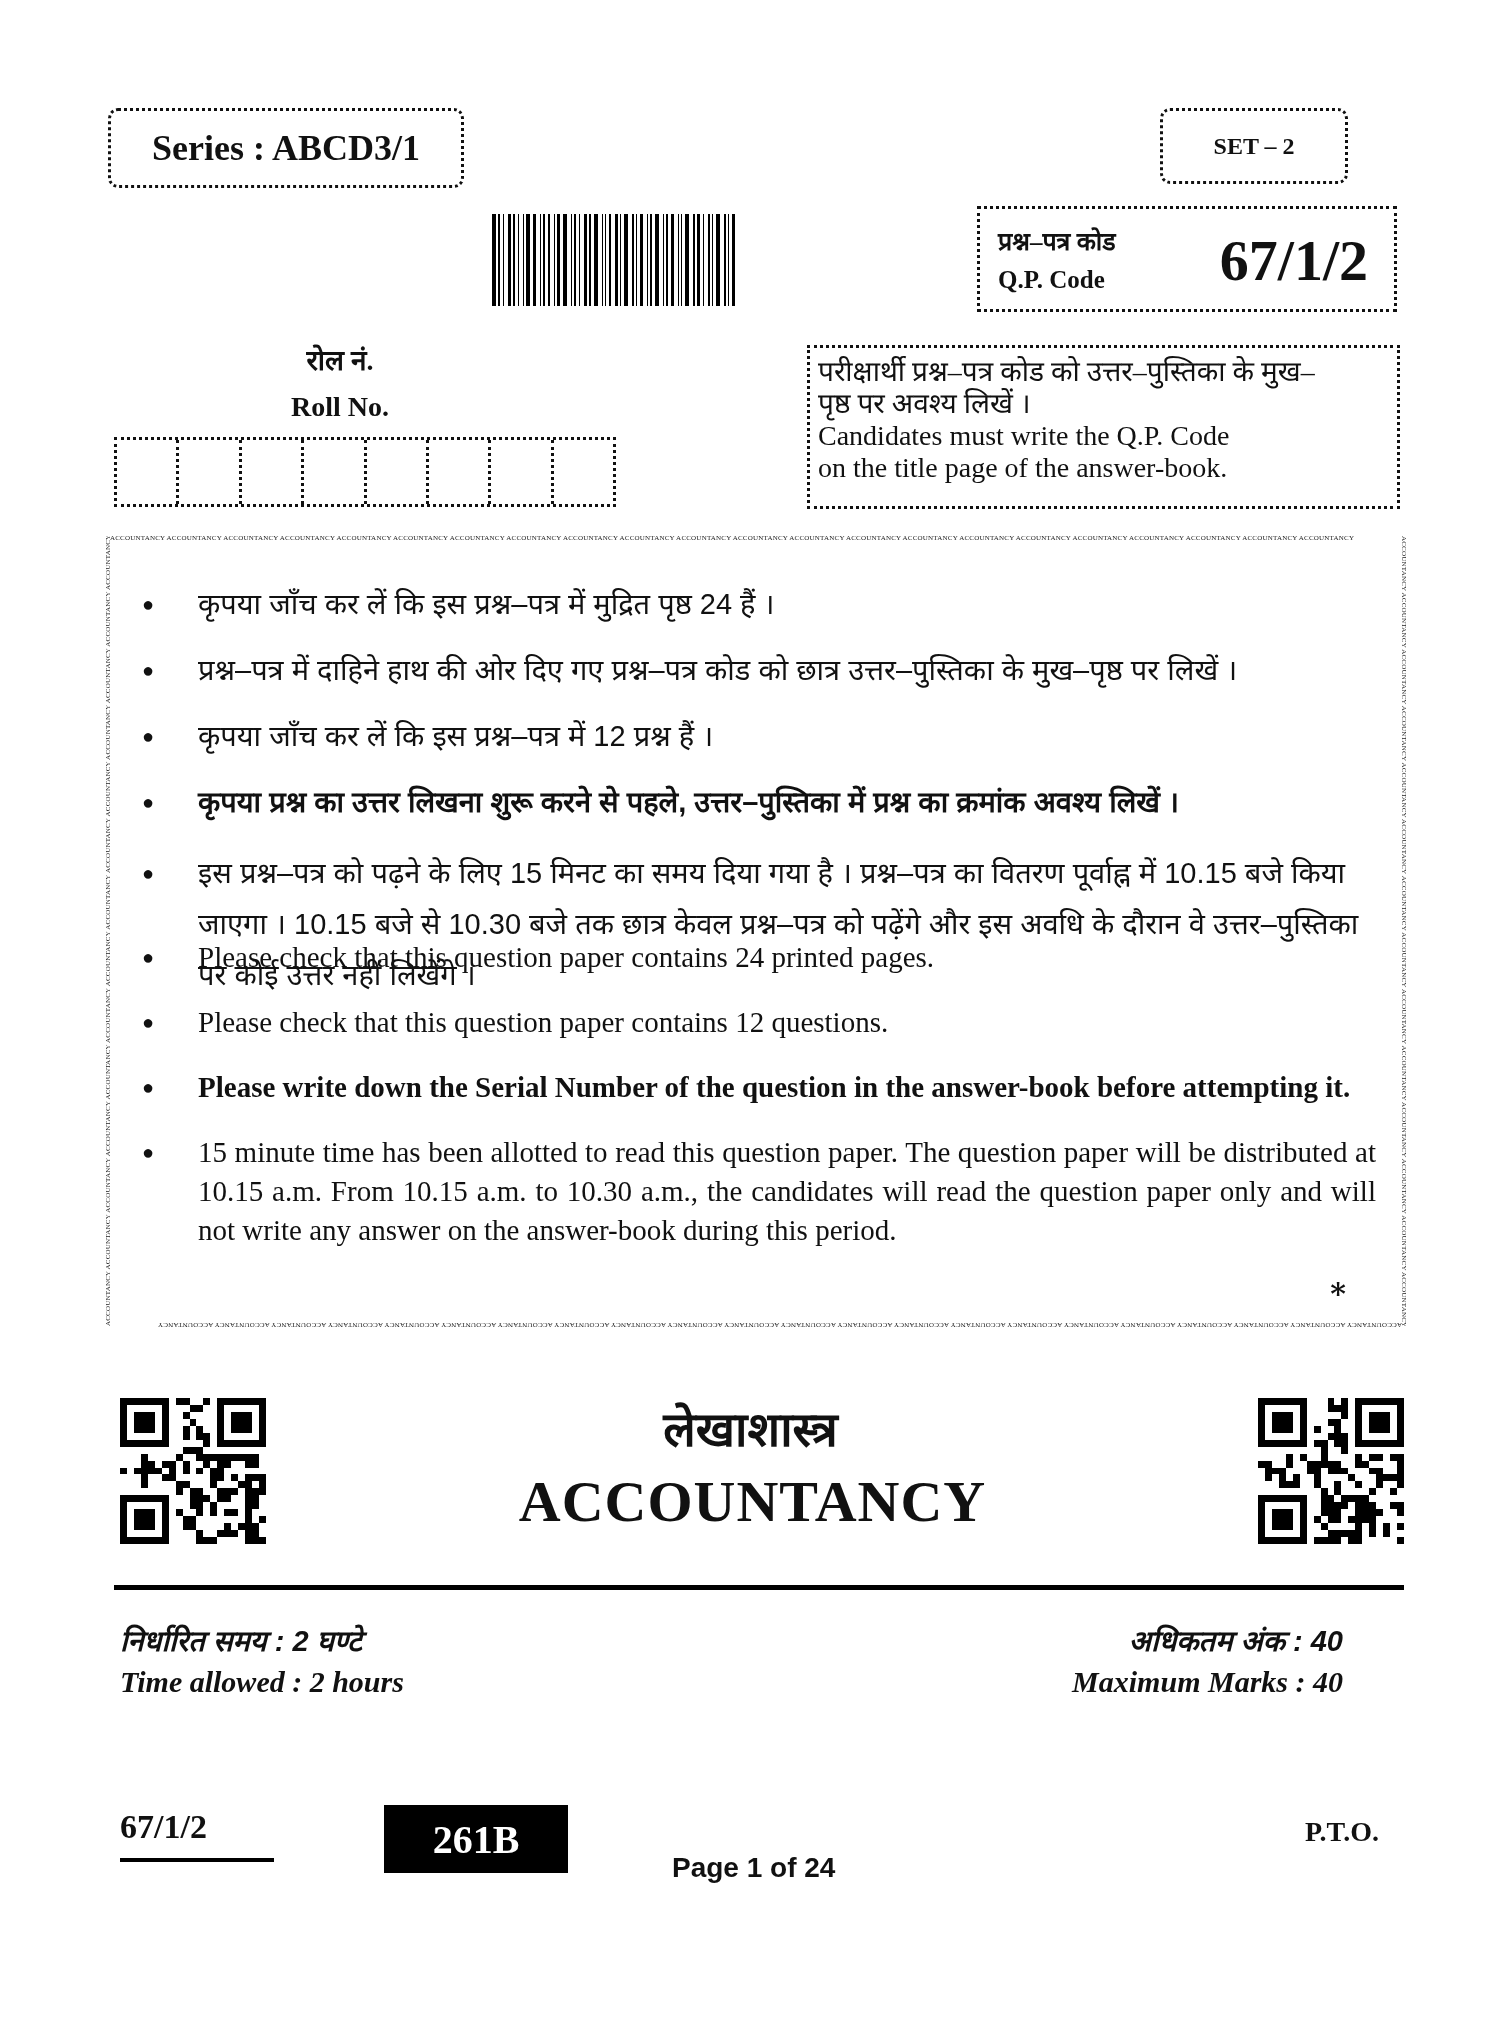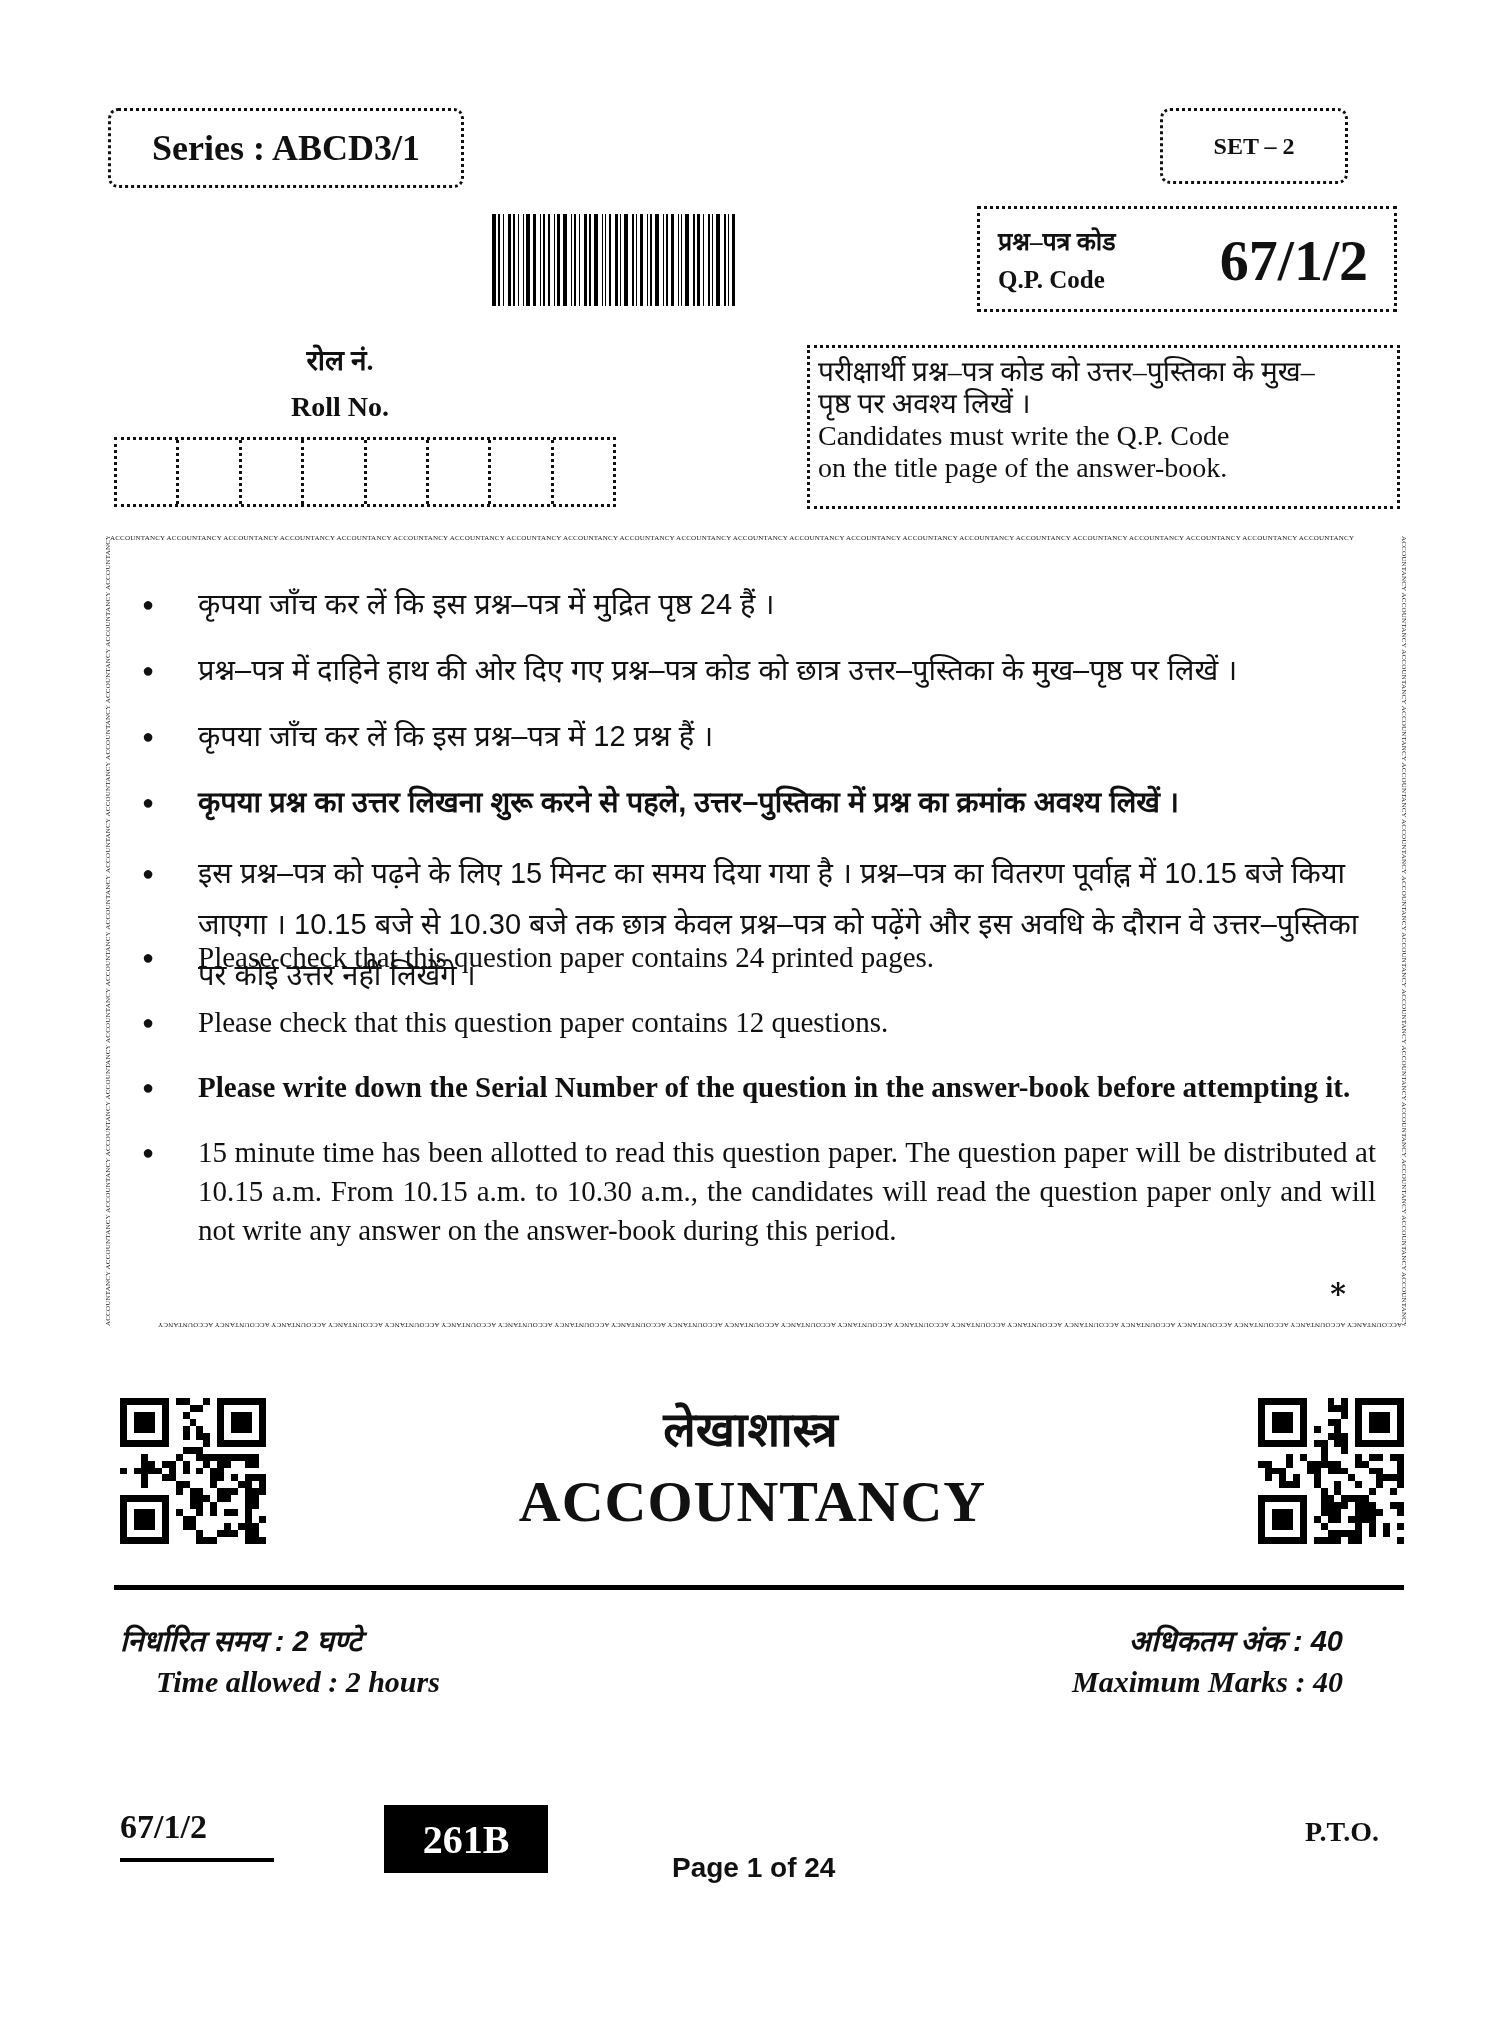--- a/index.html
+++ b/index.html
@@ -63,27 +63,27 @@
 
   .qr { width: 146px; height: 146px; display:grid; grid-template-columns: repeat(21, 1fr); grid-template-rows: repeat(21, 1fr); }
   .qr i { display:block; }
   .qr i.b { background:#000; }
   #qr-left { left: 120px; top: 1398px; }
   #qr-right { left: 1258px; top: 1398px; }
 
   #rule { left: 114px; top: 1585px; width: 1290px; height: 5px; background:#000; }
 
   #time-hi { left: 120px; top: 1620px; font-size: 29px; font-style: italic; font-weight: bold; font-family: "Liberation Sans", sans-serif; }
-  #time-en { left: 120px; top: 1665px; font-size: 30px; font-style: italic; font-weight: bold; font-family: "Liberation Serif", serif; margin-left: 36px; }
+  #time-en { left: 120px; top: 1665px; font-size: 30px; font-style: italic; font-weight: bold; font-family: "Liberation Serif", serif; }
   #marks-hi { right: 162px; top: 1620px; font-size: 29px; font-style: italic; font-weight: bold; text-align:right; font-family: "Liberation Sans", sans-serif; }
   #marks-en { right: 162px; top: 1665px; font-size: 30px; font-style: italic; font-weight: bold; text-align:right; font-family: "Liberation Serif", serif; }
 
   #foot-code { left: 120px; top: 1808px; font-size: 34px; font-weight: bold; font-family: "Liberation Serif", serif; }
   #foot-code-ul { left: 120px; top: 1858px; width: 154px; height: 4px; background:#000; }
-  #foot-badge { left: 384px; top: 1805px; width: 164px; height: 68px; background:#000; color:#fff; font-size: 40px; font-weight:bold;
+  #foot-badge { left: 384px; top: 1805px; width: 184px; height: 68px; background:#000; color:#fff; font-size: 40px; font-weight:bold;
                 display:flex; align-items:center; justify-content:center; font-family: "Liberation Serif", serif; }
   #foot-page { left: 672px; top: 1816px; font-size: 28px; font-weight: bold; font-family: Liberation Sans, sans-serif; margin-top: 36px; }
   #foot-pto { right: 126px; top: 1816px; font-size: 28px; font-weight: bold; font-family: "Liberation Serif", serif; }
 </style>
 </head>
 <body>
 
 <div id="series" class="abs dotbox">Series : ABCD3/1</div>
 <div id="setbox" class="abs dotbox">SET – 2</div>
 

